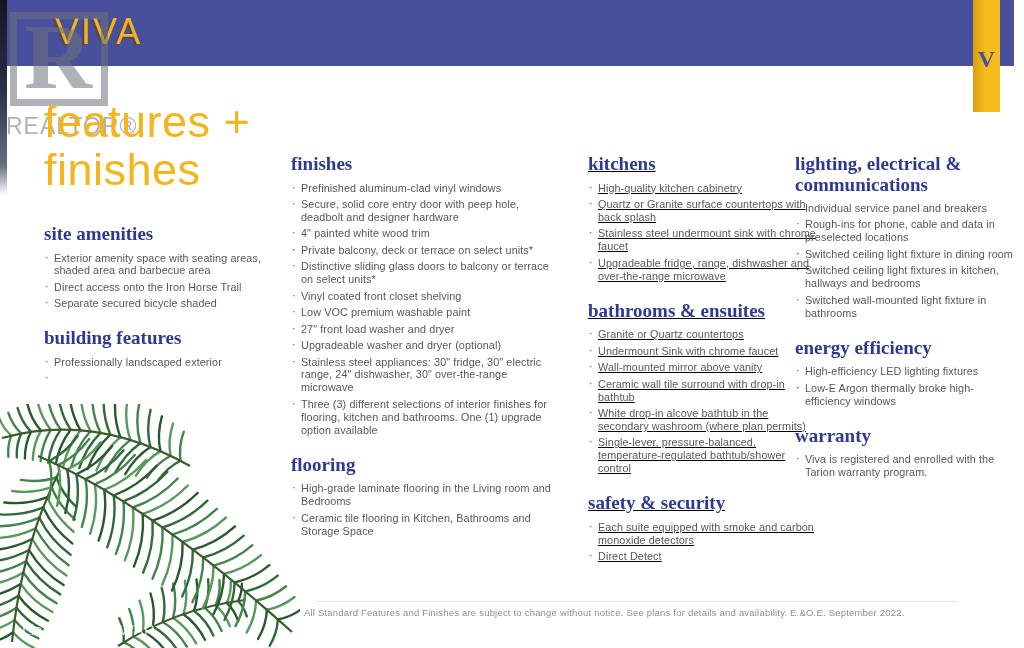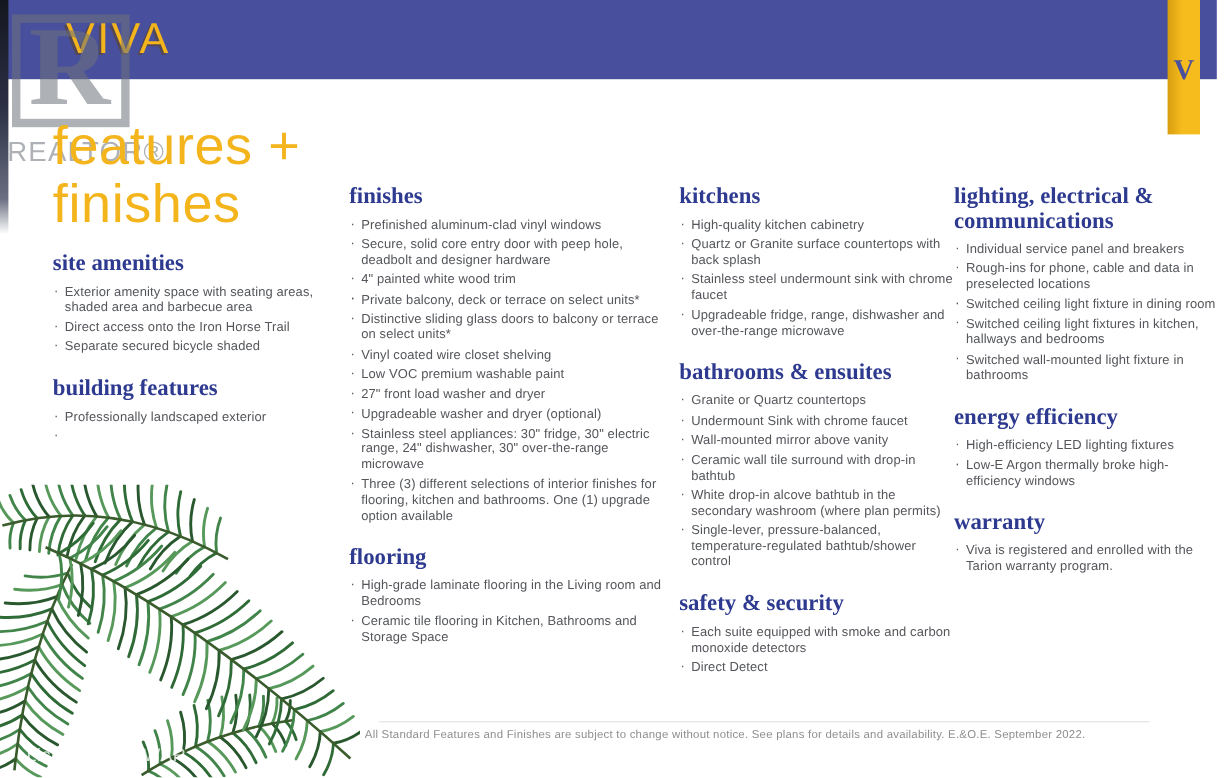--- a/index.html
+++ b/index.html
@@ -35,23 +35,23 @@
   .r-box{width:98px;height:94px;border:7px solid currentColor;position:relative;margin-left:4px;overflow:hidden;}
   .r-letter{position:absolute;left:7px;top:-10px;font-family:"Liberation Serif",serif;
     font-weight:bold;font-size:94px;line-height:1;}
   .r-label{margin-top:7px;font-size:23px;font-weight:normal;letter-spacing:1px;white-space:nowrap;}
   
   .title{position:absolute;left:44px;top:98px;margin:0;
     font-size:45px;line-height:1.06;font-weight:normal;color:var(--yellow);letter-spacing:.5px;}
   .title span{display:block;}
   
   .col{position:absolute;}
-  .col1{left:44px;top:210px;width:232px;}
+  .col1{left:44px;top:224px;width:232px;}
   .col2{left:291px;top:154px;width:268px;}
-  .col3{left:566px;top:154px;width:230px;}
+  .col3{left:588px;top:154px;width:230px;text-decoration:underline;}
   .col4{left:795px;top:154px;width:220px;}
   .sec{margin-bottom:18px;}
   .sec-h{font-family:"Liberation Serif",serif;font-weight:bold;font-size:19px;
     line-height:1.08;color:var(--navy);margin:0 0 7px 0;}
   .items{list-style:none;margin:0;padding:0;}
   .item{position:relative;padding-left:10px;margin-bottom:3.5px;
     font-size:10.8px;line-height:1.2;color:var(--body);letter-spacing:.1px;}
   .dot{position:absolute;left:1px;top:-1px;}
   
   .rule{position:absolute;left:316px;top:601px;width:642px;height:1px;background:#e3e3e3;}
@@ -106,21 +106,21 @@
 <div class="col col2">
     <section class="sec">
       <h2 class="sec-h">finishes</h2>
       <ul class="items">
         <li class="item"><span class="dot">·</span><span>Prefinished aluminum-clad vinyl windows</span></li>
         <li class="item"><span class="dot">·</span><span>Secure, solid core entry door with peep hole, deadbolt and designer hardware</span></li>
         <li class="item"><span class="dot">·</span><span>4" painted white wood trim</span></li>
         <li class="item"><span class="dot">·</span></li>
         <li class="item"><span class="dot">·</span><span>Private balcony, deck or terrace on select units*</span></li>
         <li class="item"><span class="dot">·</span><span>Distinctive sliding glass doors to balcony or terrace on select units*</span></li>
-        <li class="item"><span class="dot">·</span><span>Vinyl coated wire closet shelving</span></li>
+        <li class="item"><span class="dot">·</span><span>Vinyl coated front closet shelving</span></li>
         <li class="item"><span class="dot">·</span><span>Low VOC premium washable paint</span></li>
         <li class="item"><span class="dot">·</span><span>27" front load washer and dryer</span></li>
         <li class="item"><span class="dot">·</span><span>Upgradeable washer and dryer (optional)</span></li>
         <li class="item"><span class="dot">·</span><span>Stainless steel appliances: 30" fridge, 30" electric range, 24" dishwasher, 30" over-the-range microwave</span></li>
         <li class="item"><span class="dot">·</span><span>Three (3) different selections of interior finishes for flooring, kitchen and bathrooms. One (1) upgrade option available</span></li>
       </ul>
     </section>
     <section class="sec">
       <h2 class="sec-h">flooring</h2>
       <ul class="items">

